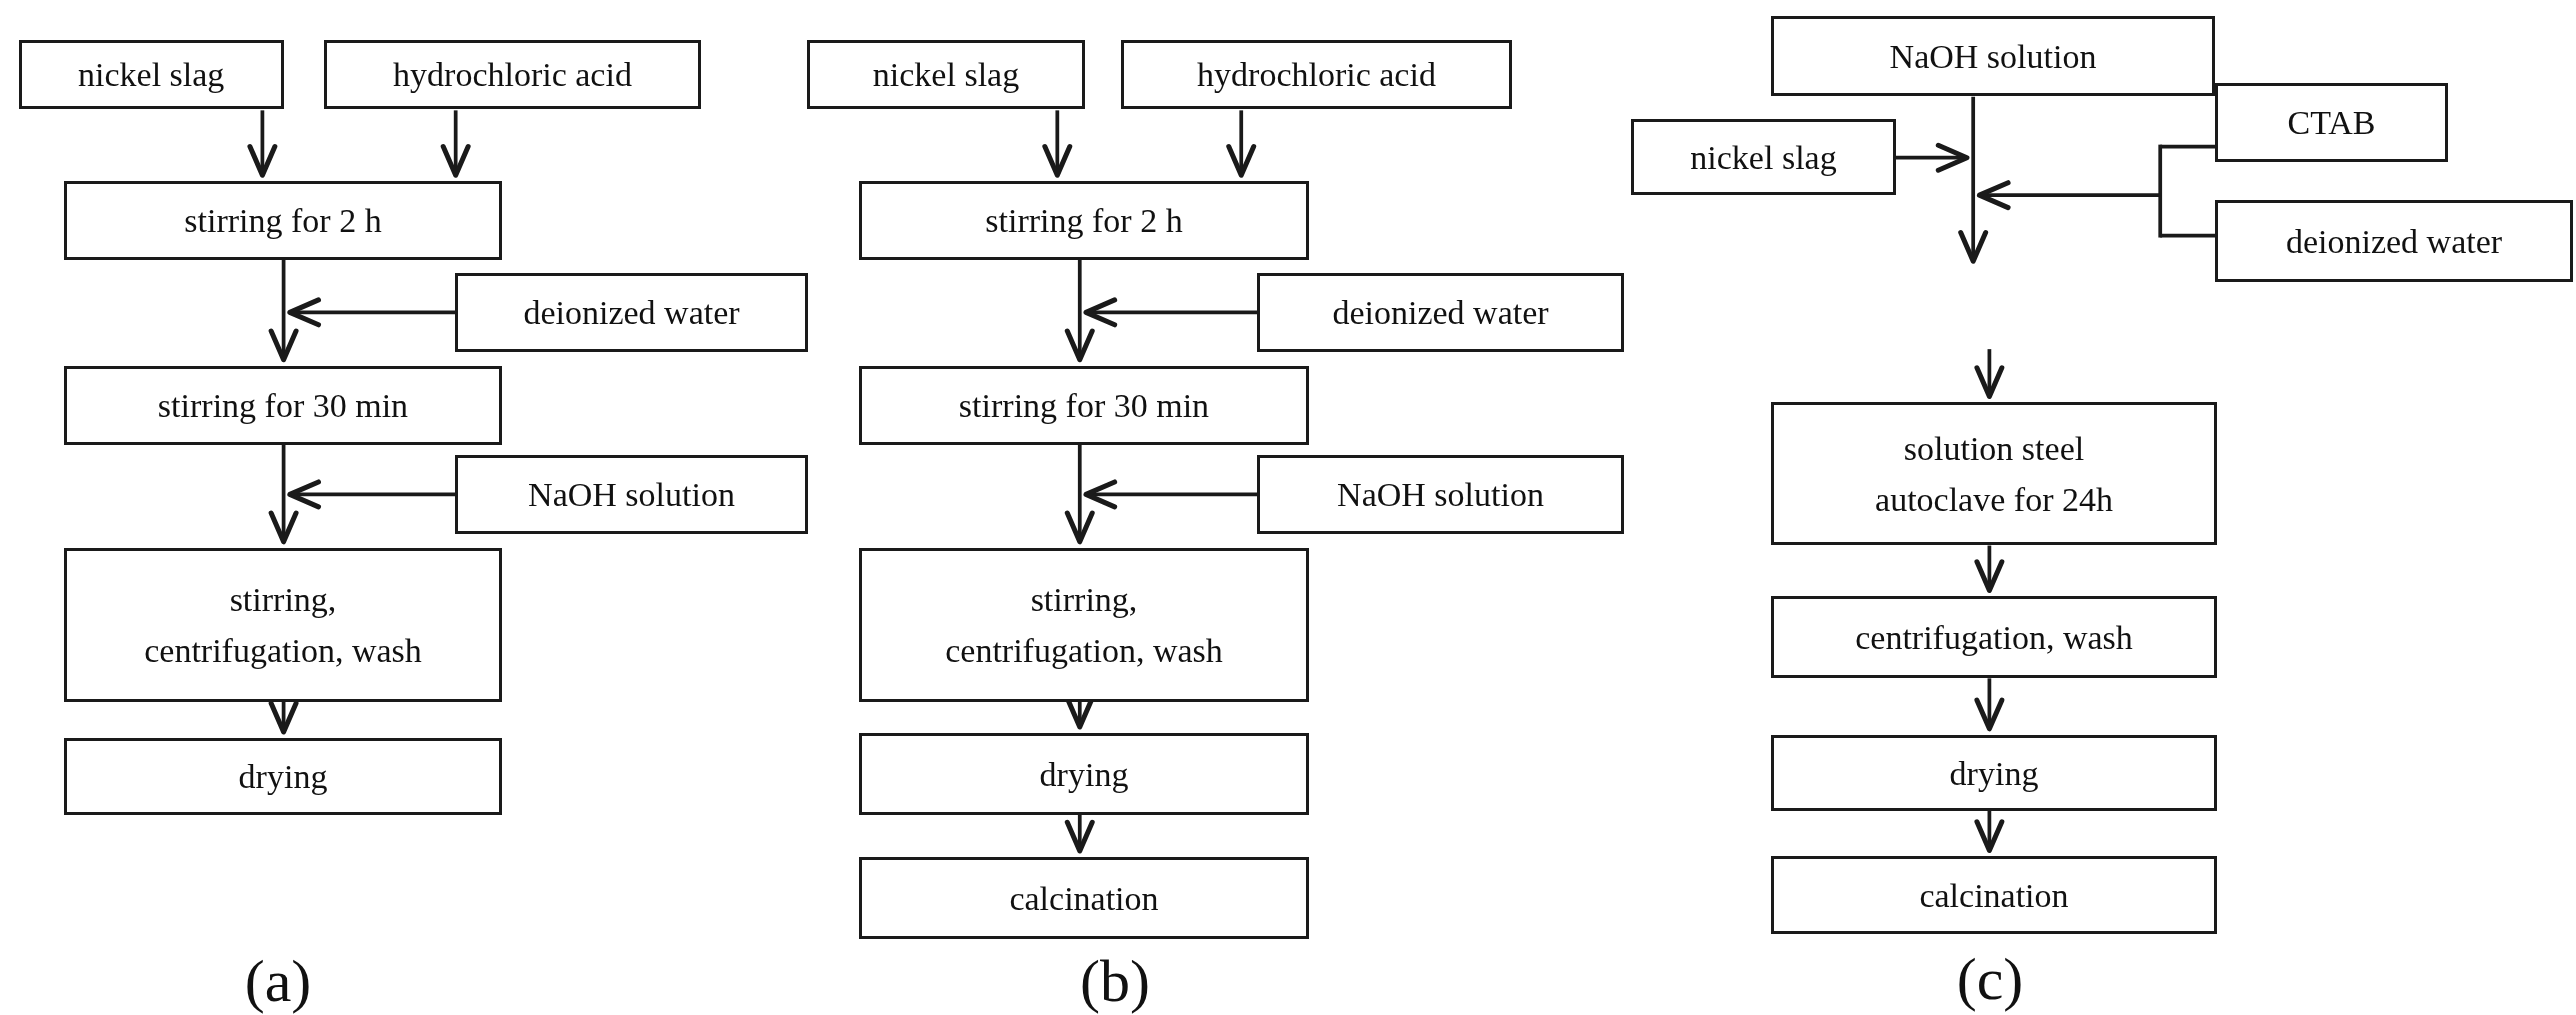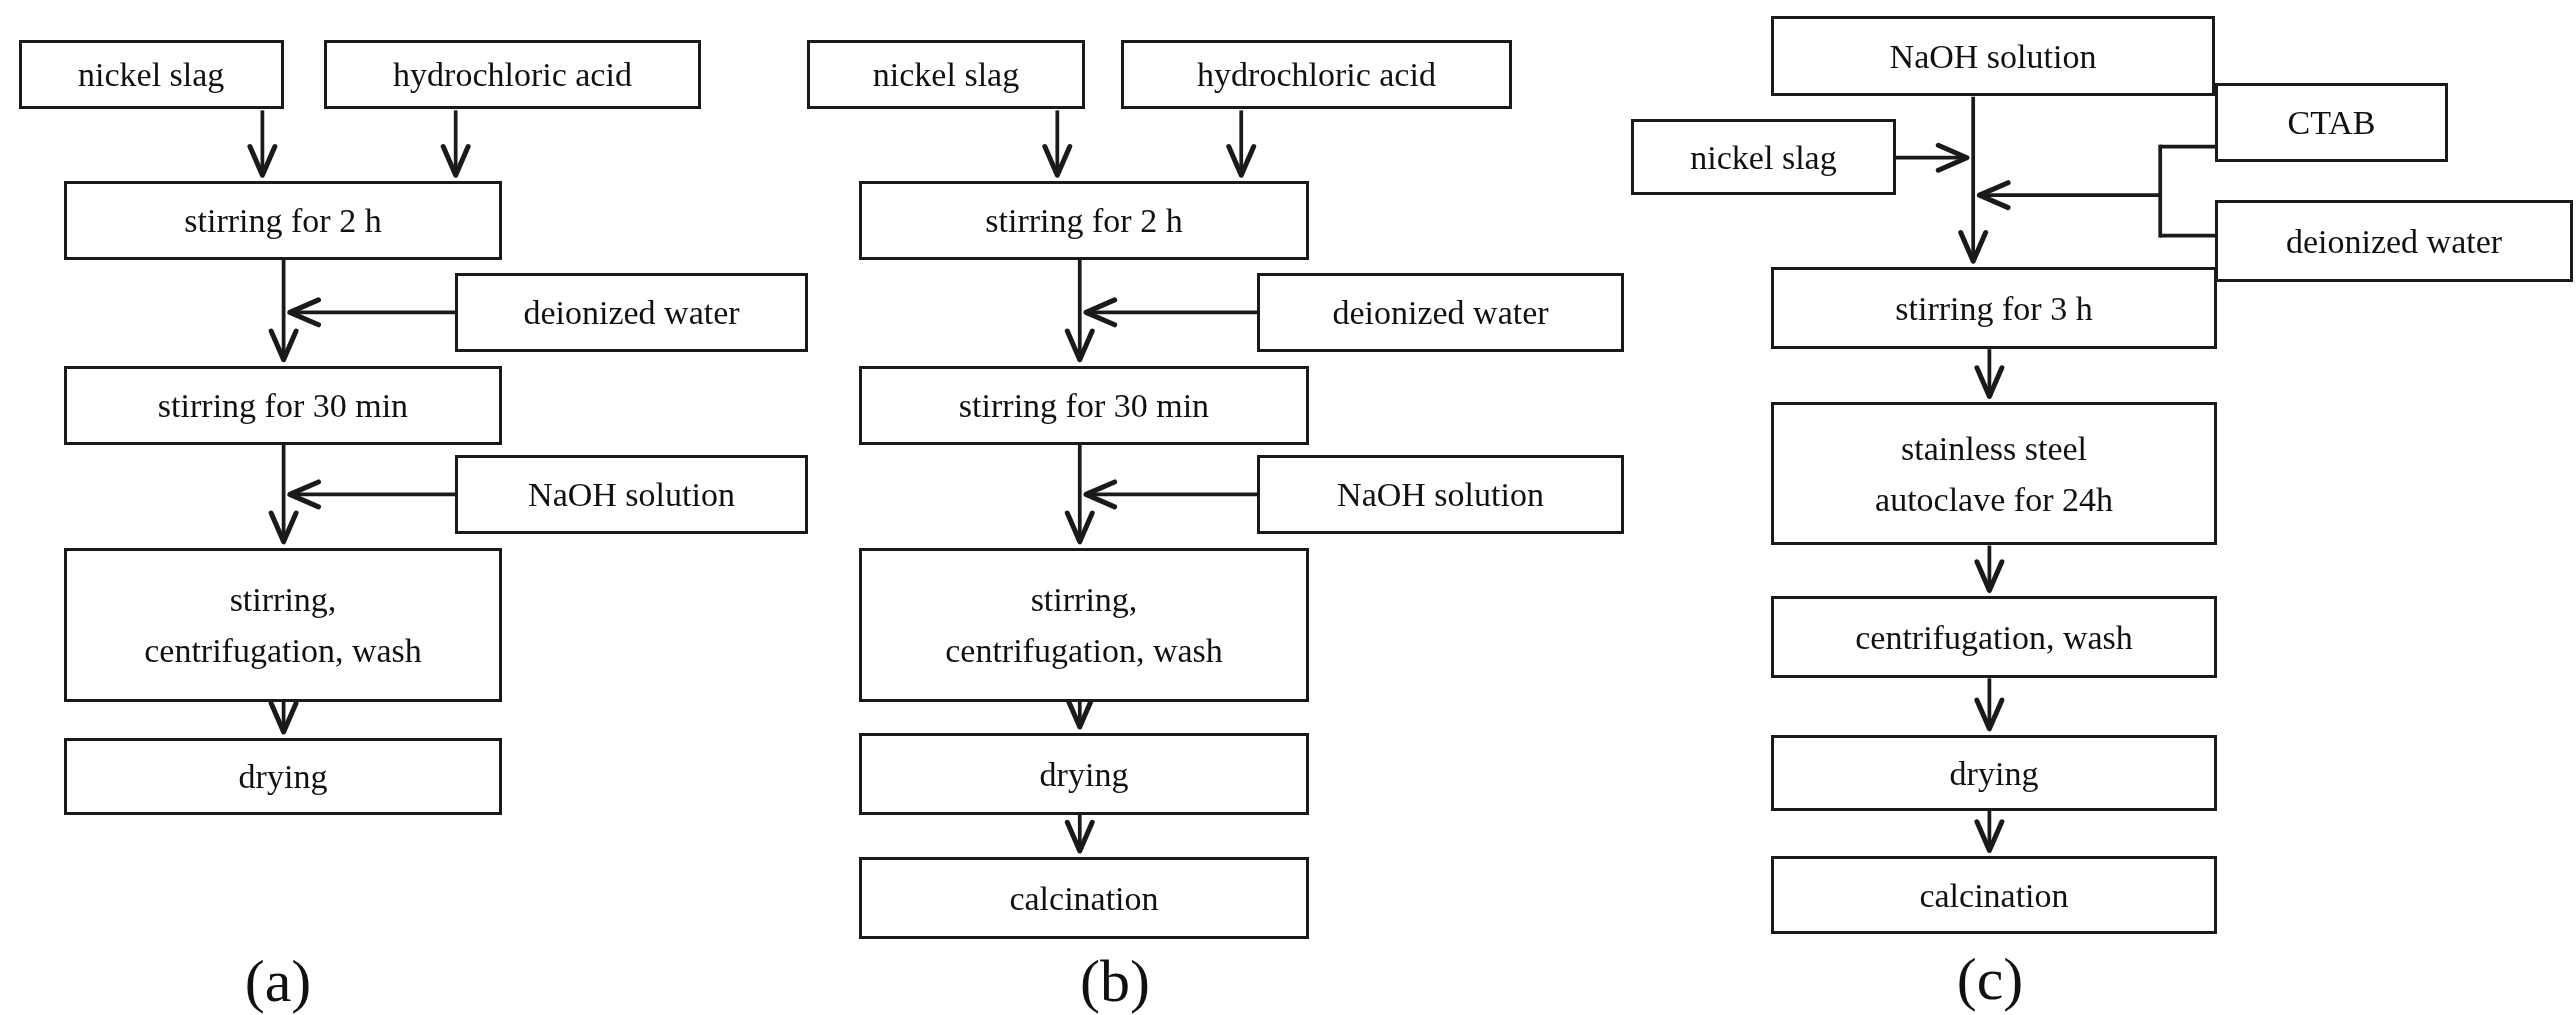--- a/index.html
+++ b/index.html
@@ -97,22 +97,21 @@
     <div class="node" style="left: 859px; top: 366px; width: 450px; height: 79px;">stirring for 30 min</div>
     <div class="node" style="left: 1257px; top: 455px; width: 367px; height: 79px;">NaOH solution</div>
     <div class="node" style="left: 859px; top: 548px; width: 450px; height: 154px;">stirring,
 centrifugation, wash</div>
     <div class="node" style="left: 859px; top: 733px; width: 450px; height: 82px;">drying</div>
     <div class="node" style="left: 859px; top: 857px; width: 450px; height: 82px;">calcination</div>
     <div class="node" style="left: 1771px; top: 16px; width: 444px; height: 80px;">NaOH solution</div>
     <div class="node" style="left: 1631px; top: 119px; width: 265px; height: 76px;">nickel slag</div>
     <div class="node" style="left: 2215px; top: 83px; width: 233px; height: 79px;">CTAB</div>
     <div class="node" style="left: 2215px; top: 200px; width: 358px; height: 82px;">deionized water</div>
-    <div class="node" style="left: 1771px; top: 267px; width: 446px; height: 82px;">stirring for 3 h</div>
-    <div class="node" style="left: 1771px; top: 402px; width: 446px; height: 143px;">stainless steel
+    <div class="node" style="left: 1771px; top: 402px; width: 446px; height: 143px;">solution steel
 autoclave for 24h</div>
     <div class="node" style="left: 1771px; top: 596px; width: 446px; height: 82px;">centrifugation, wash</div>
     <div class="node" style="left: 1771px; top: 735px; width: 446px; height: 76px;">drying</div>
     <div class="node" style="left: 1771px; top: 856px; width: 446px; height: 78px;">calcination</div>
     <div class="chart-label" style="left: 278px; top: 947px;">(a)</div>
     <div class="chart-label" style="left: 1115px; top: 947px;">(b)</div>
     <div class="chart-label" style="left: 1990px; top: 945px;">(c)</div>
   </div>
 
 

